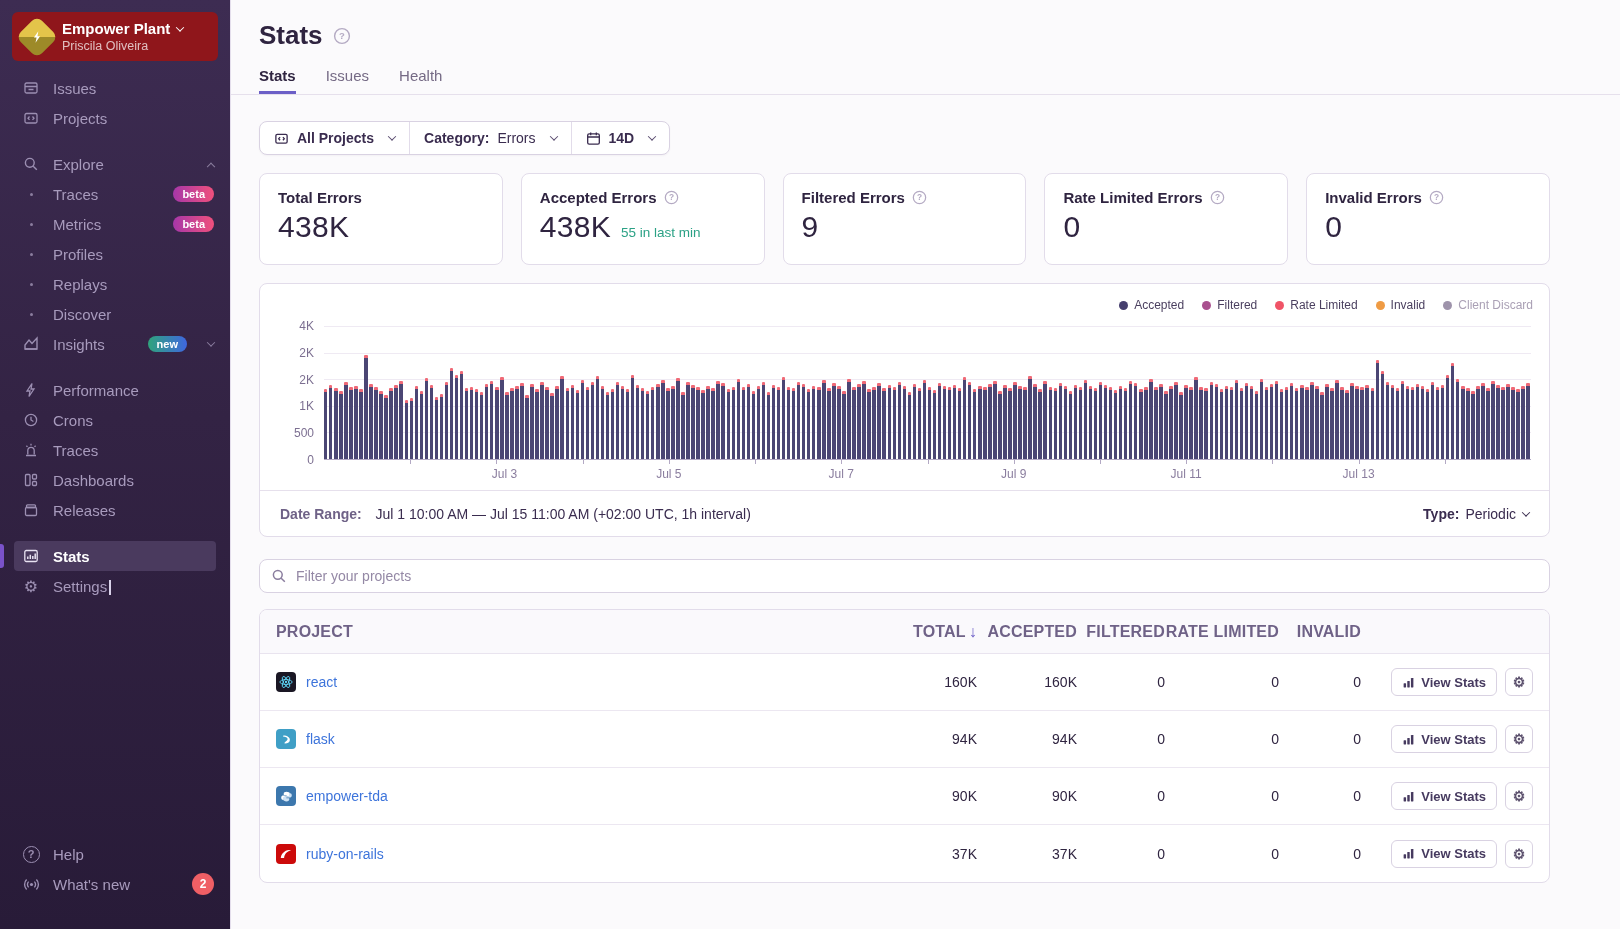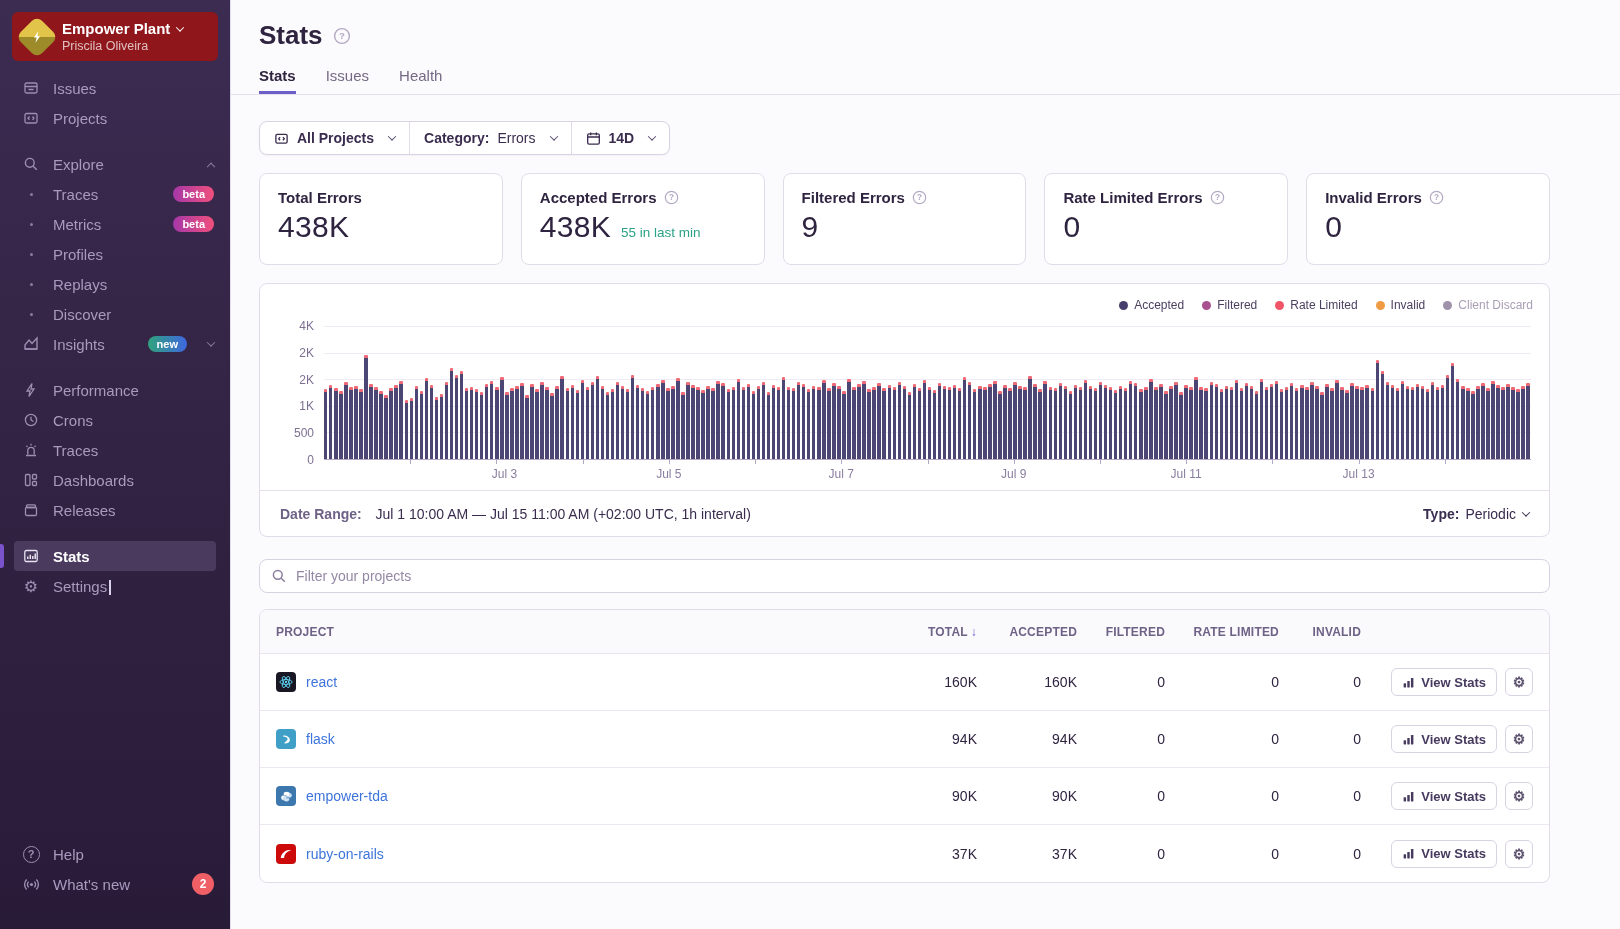--- a/index.html
+++ b/index.html
@@ -105,21 +105,21 @@
     padding:0 12px 0 36px; font-size:14px; color:#3a2c4f; background:#fff; outline:none;
     font-family:"Liberation Sans", sans-serif; }
   .search-row input::placeholder { color:#9488a5; }
   .search-row .mag { position:absolute; left:12px; top:9px; color:#8a7d9e; }
 
   .table-card { margin-top:16px; background:#fff; border:1px solid #e2dcea; border-radius:8px;
     overflow:hidden; }
   .trow { display:grid; grid-template-columns:1fr 112px 100px 88px 114px 82px 172px;
     align-items:center; padding:0 16px; }
   .thead { height:44px; background:#faf9fc; border-bottom:1px solid #e9e4ef; }
-  .th { font-size:12px; font-weight:700; color:#6f6287; letter-spacing:.2px; }
+  .th { font-size:16px; font-weight:700; color:#6f6287; letter-spacing:.2px; }
   .th.num, .td.num { text-align:right; }
   .sort-arrow { color:#6c5fc7; font-weight:400; margin-left:3px; }
   .tbody-row { height:57px; border-bottom:1px solid #ece7f1; }
   .tbody-row:last-child { border-bottom:none; }
   .proj { display:flex; align-items:center; gap:10px; }
   .proj-icon { width:20px; height:20px; border-radius:4px; display:flex; align-items:center;
     justify-content:center; flex:0 0 auto; }
   .proj a { color:#3d74db; text-decoration:none; font-size:14px; cursor:pointer; }
   .td.num { font-size:14px; color:#2f2440; }
   .actions { display:flex; justify-content:flex-end; gap:8px; }

